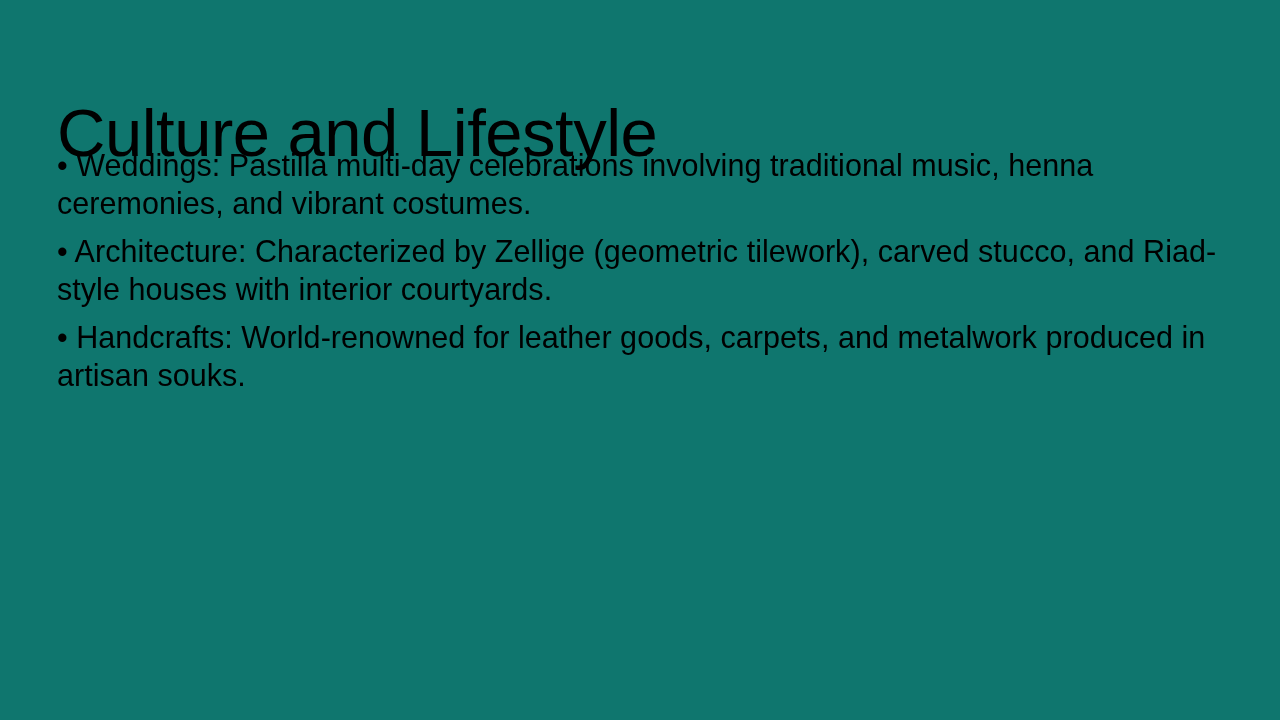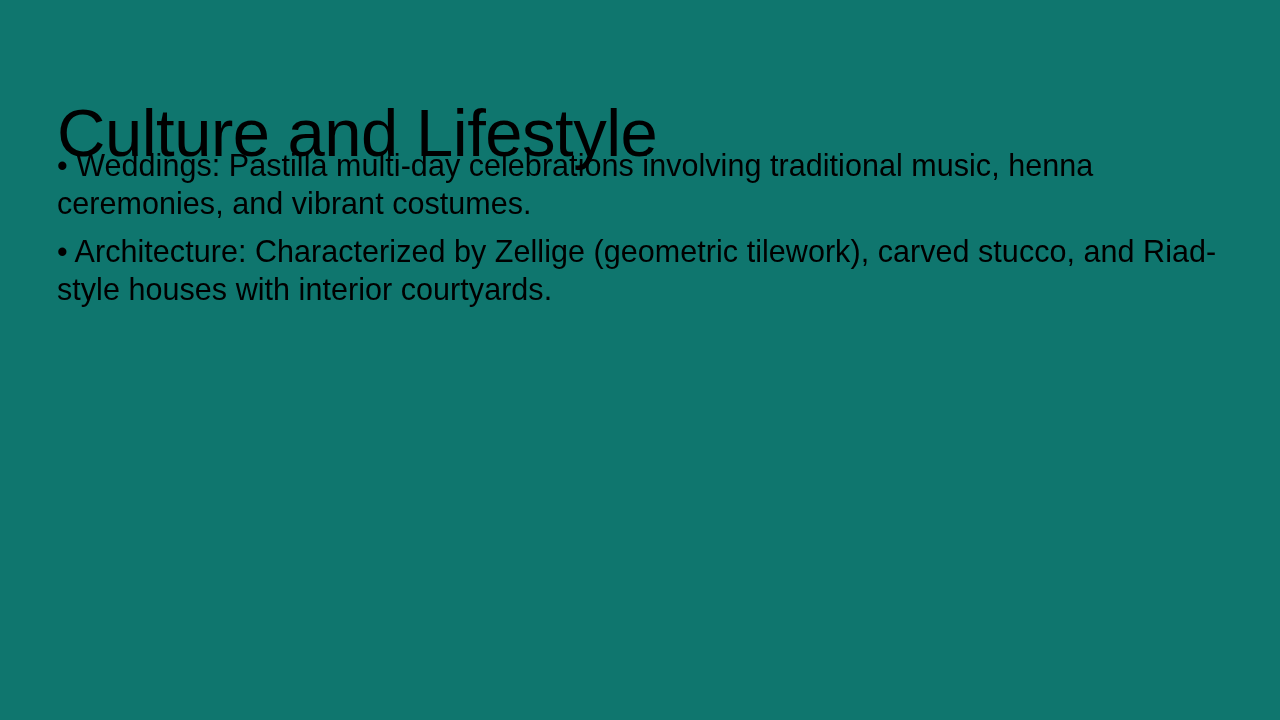--- a/index.html
+++ b/index.html
@@ -58,16 +58,17 @@
 
   <h1 class="slide-title">Culture and Lifestyle</h1>
 
   <div class="body-block">
 
     <p class="bullet-para">• Weddings: Pastilla multi-day celebrations involving traditional music, henna ceremonies, and vibrant costumes.</p>
 
 
     <p class="bullet-para">• Architecture: Characterized by Zellige (geometric tilework), carved stucco, and Riad-style houses with interior courtyards.</p>
 
+    <p class="bullet-para">• Handcrafts: World-renowned for leather goods, carpets, and metalwork produced in artisan souks.</p>
 
   </div>
 
 </div>
 
 </body></html>

